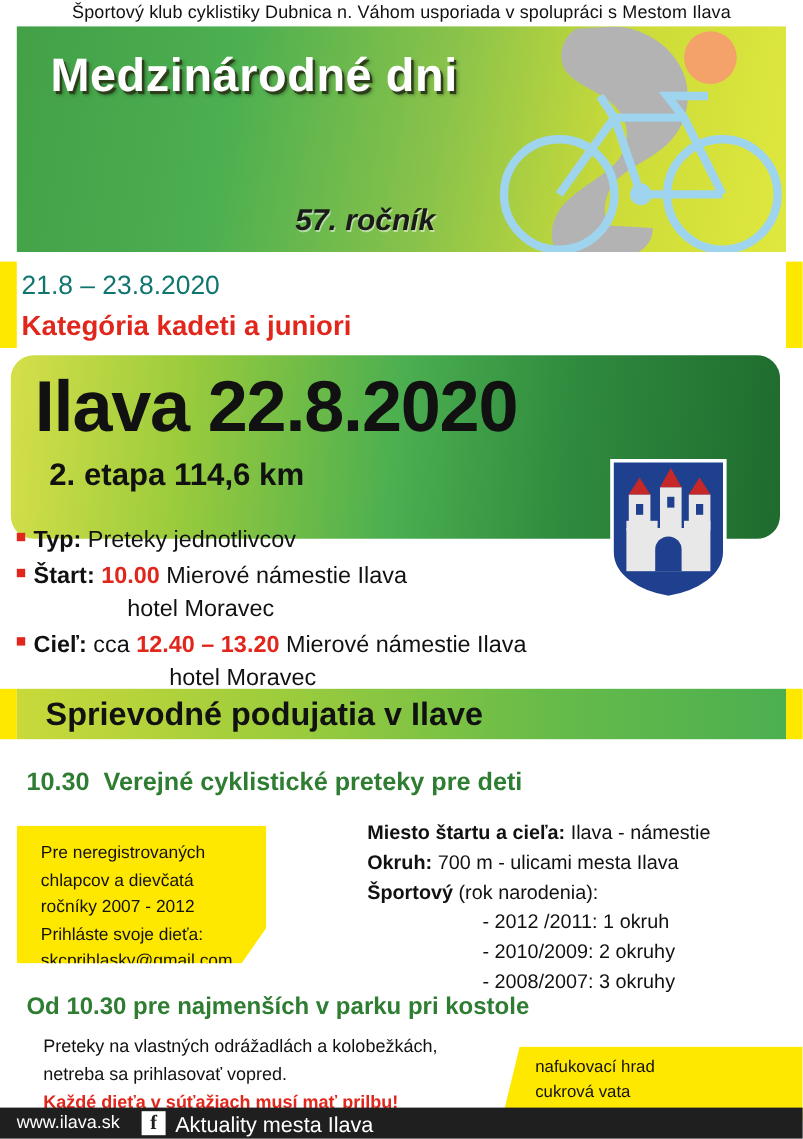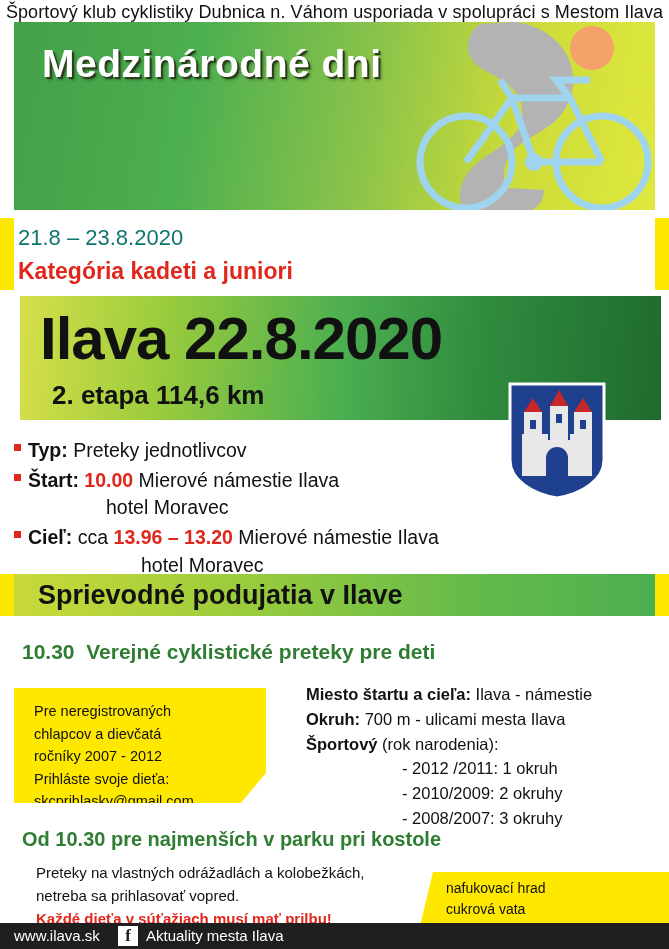--- a/index.html
+++ b/index.html
@@ -15,21 +15,21 @@
     overflow: hidden;
   }
 
   
   .organizer {
     position: absolute;
     top: 2px;
     left: 0;
     width: 669px;
     text-align: center;
-    font-size: 18px;
+    font-size: 15px;
     color: #111;
     letter-spacing: 0.1px;
   }
 
   
   .hero {
     position: absolute;
     top: 22px;
     left: 14px;
     width: 641px;
@@ -109,24 +109,25 @@
     top: 218px;
     width: 14px;
     height: 72px;
     background: #ffe800;
   }
 
   
   .band {
     position: absolute;
     top: 296px;
-    left: 20px;
+    left: 9px;
     width: 641px;
-    height: 124px;
+    height: 153px;
     background: linear-gradient(95deg, #d6df4a 0%, #9ccc3c 22%, #4caf50 50%, #2f8b3e 72%, #1f6b2e 100%);
+    border-radius: 19px;
   }
   .band-title {
     position: absolute;
     top: 8px;
     left: 20px;
     font-size: 60px;
     font-weight: bold;
     color: #111;
     letter-spacing: -1px;
   }
@@ -208,21 +209,21 @@
     font-weight: bold;
     color: #2f7d32;
   }
   .kids-race .time { color: #2f7d32; }
 
   
   .note-box {
     position: absolute;
     top: 688px;
     left: 14px;
-    width: 252px;
+    width: 208px;
     height: 115px;
     background: #ffe800;
     clip-path: polygon(0 0, 100% 0, 100% 74%, 90% 100%, 0 100%);
   }
   .note-box .txt {
     position: absolute;
     top: 12px;
     left: 20px;
     font-size: 14.5px;
     color: #111;
@@ -312,34 +313,35 @@
     font-weight: bold;
     font-family: "Liberation Serif", serif;
     font-size: 17px;
     text-align: center;
     line-height: 20px;
   }
   .fb-label {
     position: absolute;
     left: 146px;
     top: 4px;
-    font-size: 15px;
+    font-size: 18px;
     color: #ffffff;
   }
 </style>
 </head>
 <body>
 
 <div class="organizer">Športový klub cyklistiky Dubnica n. Váhom usporiada v spolupráci s Mestom Ilava</div>
 
 <div class="ytab-left"></div>
 <div class="ytab-right"></div>
 
 <div class="hero">
   <div class="hero-title1">Medzinárodné dni</div>
+  <div class="hero-sub">57. ročník</div>
 
   <svg class="cyclist" viewBox="0 0 262 188">
 
     <path d="M120 0 C145 2 168 18 176 40 C184 64 176 86 160 100 C146 112 128 118 118 130 C110 140 108 152 112 166 L150 168 C150 176 146 184 138 188 L70 188 C62 176 66 158 78 146 C92 132 112 124 122 110 C132 96 130 78 118 66 C106 54 88 50 78 38 C70 26 74 10 86 2 Z" fill="#b3b3b3"></path>
 
     <circle cx="198" cy="26" r="22" fill="#f5a26a"></circle>
 
     <g fill="none" stroke="#9fd4ef" stroke-width="7">
       <circle cx="72" cy="140" r="46"></circle>
       <circle cx="208" cy="140" r="46"></circle>
@@ -394,21 +396,21 @@
     <span class="bullet"></span>
     <span class="b">Štart:</span>
     <span class="red">10.00</span>
     <span>Mierové námestie Ilava</span>
     <span class="indent">hotel Moravec</span>
   </div>
   <div class="det-row">
     <span class="bullet"></span>
     <span class="b">Cieľ:</span>
     <span>cca</span>
-    <span class="red">13.96 – 13.20</span>
+    <span class="red">12.40 – 13.20</span>
     <span>Mierové námestie Ilava</span>
     <span class="indent2">hotel Moravec</span>
   </div>
 </div>
 
 <div class="ytab-left2"></div>
 <div class="ytab-right2"></div>
 <div class="green-bar">
   <span>Sprievodné podujatia v Ilave</span>
 </div>

